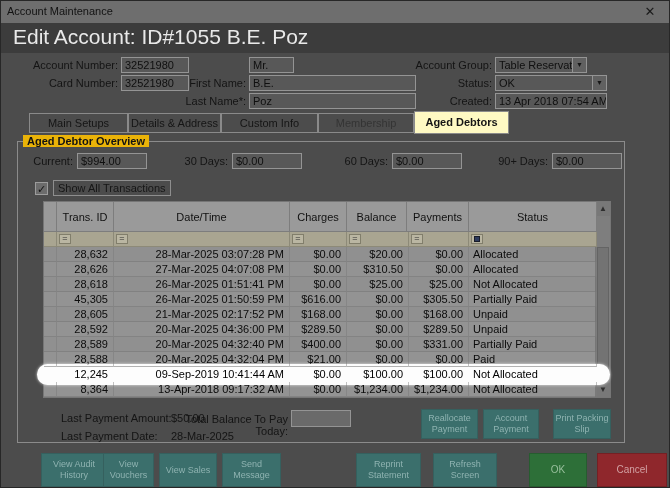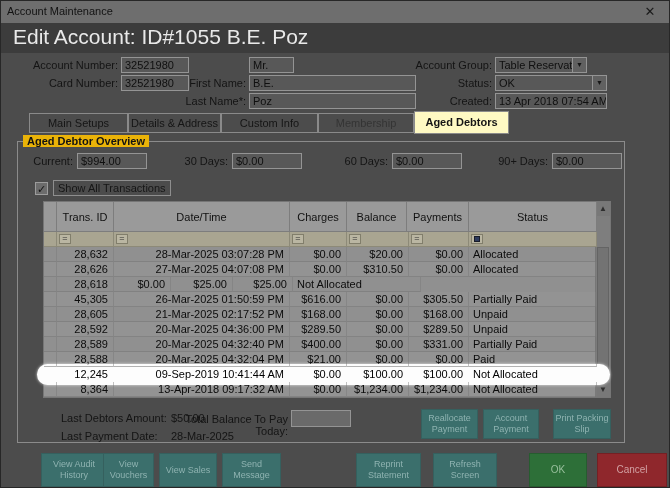--- a/index.html
+++ b/index.html
@@ -178,20 +178,21 @@
         <div class="gcell num" style="width: 57px;">28,626</div>
         <div class="gcell num" style="width: 176px;">27-Mar-2025 04:07:08 PM</div>
         <div class="gcell num" style="width: 57px;">$0.00</div>
         <div class="gcell num" style="width: 62px;">$310.50</div>
         <div class="gcell num" style="width: 60px;">$0.00</div>
         <div class="gcell txt" style="width: 128px;">Allocated</div>
       </div>
       <div class="grow d-row">
         <div class="gcell" style="width: 13px;"></div>
         <div class="gcell num" style="width: 57px;">28,618</div>
+        <div class="gcell num" style="width: 176px;">26-Mar-2025 01:51:41 PM</div>
         <div class="gcell num" style="width: 57px;">$0.00</div>
         <div class="gcell num" style="width: 62px;">$25.00</div>
         <div class="gcell num" style="width: 60px;">$25.00</div>
         <div class="gcell txt" style="width: 128px;">Not Allocated</div>
       </div>
       <div class="grow d-row">
         <div class="gcell" style="width: 13px;"></div>
         <div class="gcell num" style="width: 57px;">45,305</div>
         <div class="gcell num" style="width: 176px;">26-Mar-2025 01:50:59 PM</div>
         <div class="gcell num" style="width: 57px;">$616.00</div>
@@ -248,21 +249,21 @@
         <div class="gcell" style="width: 13px;"></div>
         <div class="gcell num" style="width: 57px;">8,364</div>
         <div class="gcell num" style="width: 176px;">13-Apr-2018 09:17:32 AM</div>
         <div class="gcell num" style="width: 57px;">$0.00</div>
         <div class="gcell num" style="width: 62px;">$1,234.00</div>
         <div class="gcell num" style="width: 60px;">$1,234.00</div>
         <div class="gcell txt" style="width: 128px;">Not Allocated</div>
       </div>
     </div>
 
-  <span class="flbl" style="left:60px;top:411px;">Last Debtors Amount:</span>
+  <span class="flbl" style="left:60px;top:411px;">Last Payment Amount:</span>
   <span class="flbl" style="left:170px;top:411px;">$50.00</span>
   <span class="flbl" style="left:60px;top:429px;">Last Payment Date:</span>
   <span class="flbl" style="left:170px;top:429px;">28-Mar-2025</span>
   <span class="flbl" style="left:180px;top:412px;width:107px;text-align:right;">Total Balance To Pay Today:</span>
   <div class="inp" style="left:290px;top:409px;width:60px;height:17px;background:#6a6a6a;"></div>
 
   <div id="pay-buttons">
       <div class="btn-teal" style="left: 420px; top: 408px; width: 57px; height: 30px;">Reallocate Payment</div>
       <div class="btn-teal" style="left: 482px; top: 408px; width: 56px; height: 30px;">Account Payment</div>
       <div class="btn-teal" style="left: 552px; top: 408px; width: 58px; height: 30px;">Print Packing Slip</div>

